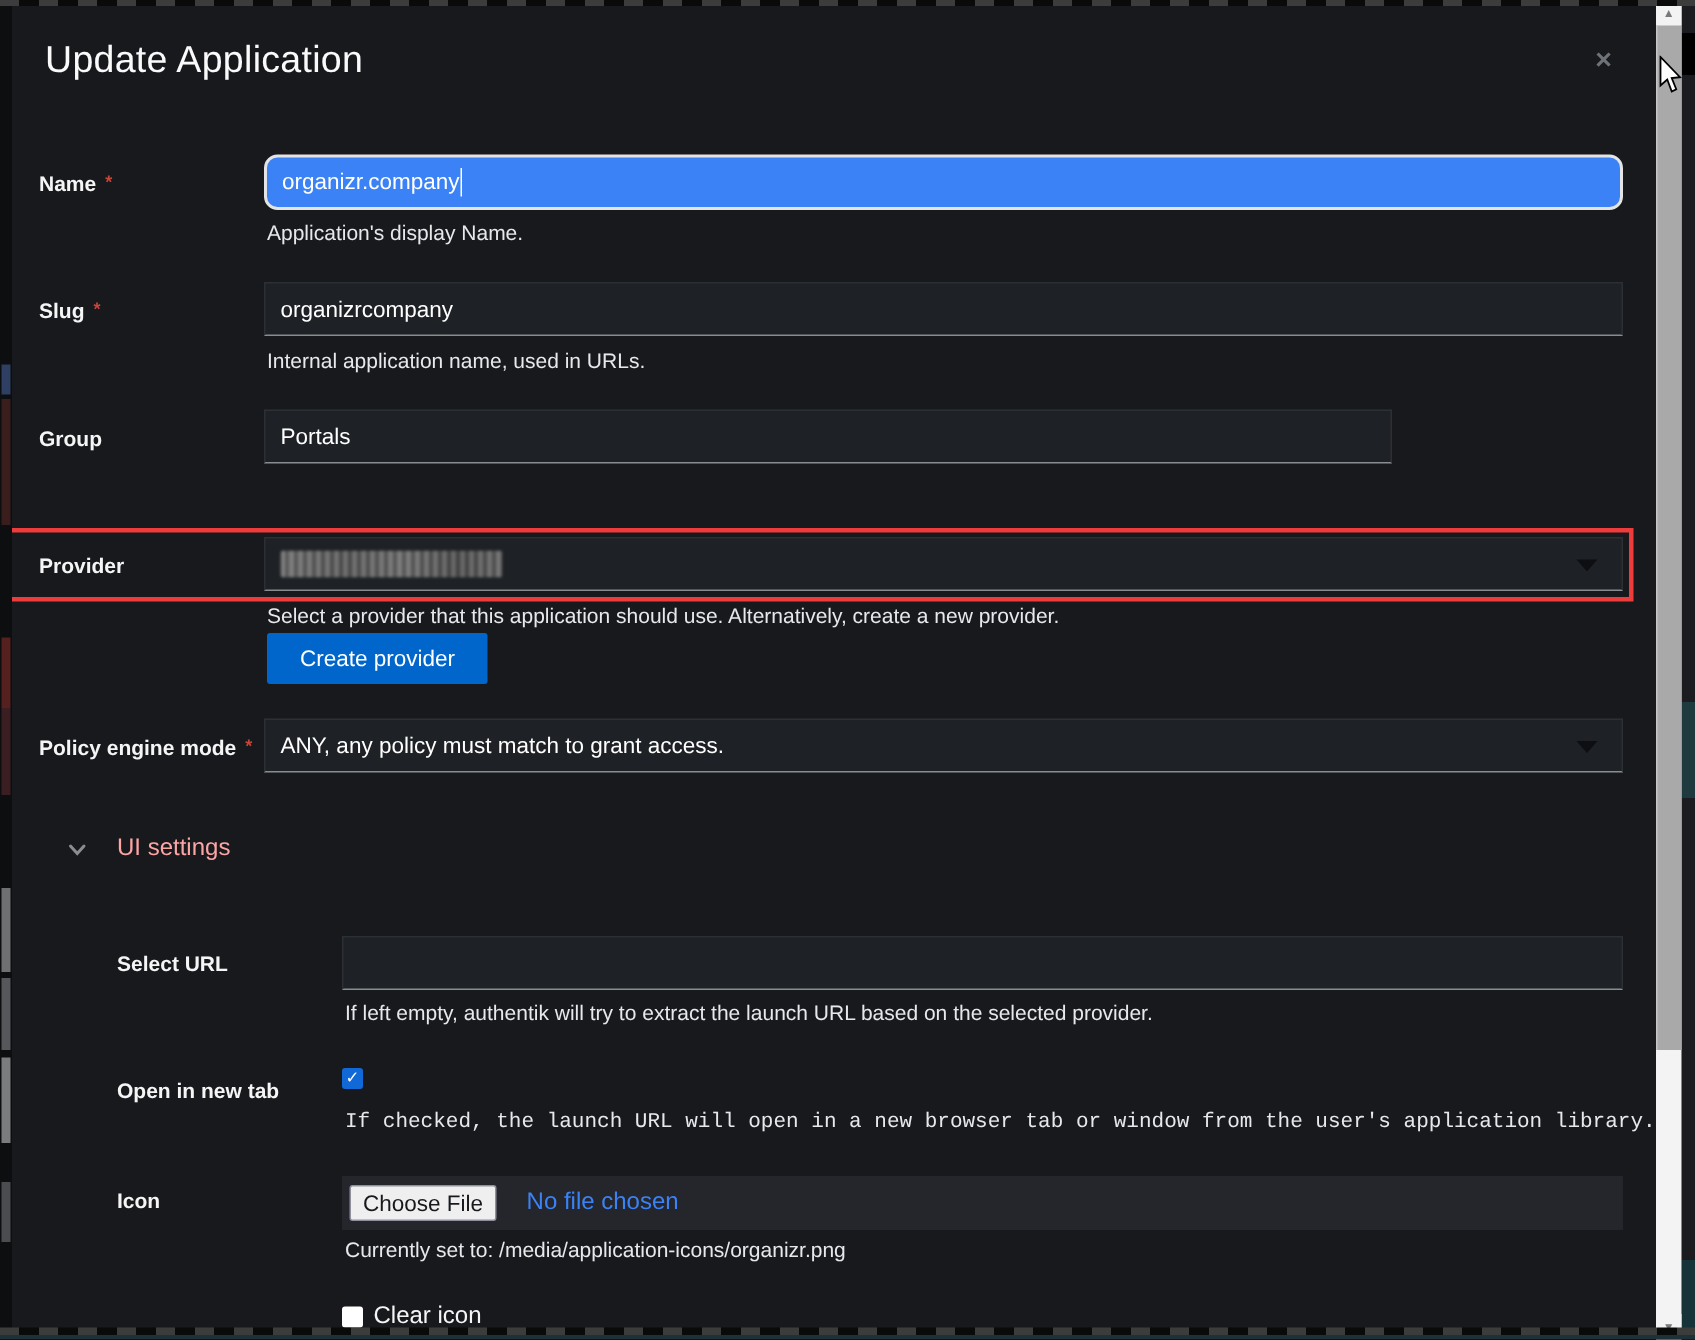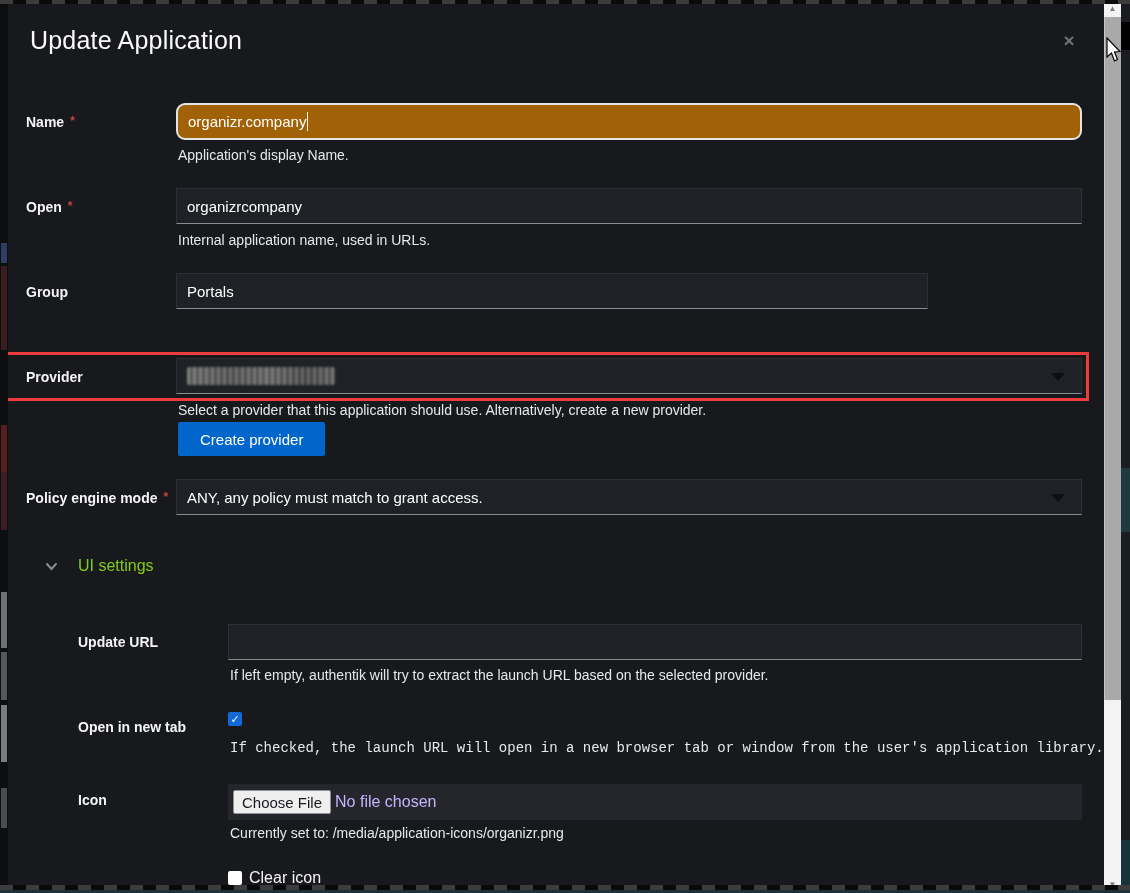--- a/index.html
+++ b/index.html
@@ -28,45 +28,45 @@
   .close-btn{position:absolute;left:1058px;top:30px;width:22px;height:22px;color:#6f7377;font-size:19px;font-weight:700;
     display:flex;align-items:center;justify-content:center;cursor:pointer;}
 
   
   .label{position:absolute;font-size:14px;font-weight:700;color:var(--label);}
   .req{color:#c9453a;font-size:12px;margin-left:6px;vertical-align:2px;}
   .helper{position:absolute;font-size:14px;color:var(--text-help);}
   .tinput{position:absolute;height:36px;background:var(--bg-input);border:1px solid var(--border-input);
     border-bottom:1px solid var(--border-bottom-input);color:var(--text);font-size:15px;display:flex;align-items:center;
     padding:0 10px;}
-  .tinput.focused{background:#a16207;border:2px solid #e4e4e4;border-radius:9px;height:37px;}
+  .tinput.focused{background:#3b82f6;border:2px solid #e4e4e4;border-radius:9px;height:37px;}
   .caret-bar{display:inline-block;width:1px;height:19px;background:#fff;margin-left:1px;}
   .select .arrow{position:absolute;right:16px;top:50%;margin-top:-3px;width:0;height:0;
     border-left:7px solid transparent;border-right:7px solid transparent;border-top:8px solid #0d0f12;}
   .redacted{width:148px;height:18px;border-radius:2px;filter:blur(1.2px);
     background:linear-gradient(90deg,#6f6f6f,#595959 30%,#6b6b6b 55%,#4f4f4f 80%,#636363),
     repeating-linear-gradient(90deg,rgba(255,255,255,.12) 0 3px,rgba(0,0,0,.18) 3px 6px);background-blend-mode:overlay;}
 
   .annotation{position:absolute;left:2px;top:352px;width:1087px;height:49px;border:3px solid var(--annotation-red,#ee3c3c);z-index:30;pointer-events:none;}
 
   .btn-primary{position:absolute;left:178px;top:422px;height:34px;padding:0 22px;background:var(--accent-blue,#0066cc);
     color:#fff;font-size:15px;border:none;border-radius:2px;display:flex;align-items:center;cursor:pointer;}
 
-  .section-head{position:absolute;left:78px;top:557px;font-size:16px;color:#84cc16;}
+  .section-head{position:absolute;left:78px;top:557px;font-size:16px;color:#fca5a5;}
   .chevron{position:absolute;left:45px;top:560px;width:13px;height:13px;}
   .chevron svg{display:block;}
 
   .checkbox{position:absolute;width:14px;height:14px;border-radius:2px;display:flex;align-items:center;justify-content:center;}
   .checkbox.checked{background:var(--checkbox-blue,#1069d6);color:#fff;font-size:11px;font-weight:700;line-height:1;}
   .checkbox.unchecked{background:#fff;}
 
   .filerow{position:absolute;left:228px;top:784px;width:854px;height:36px;background:#24262b;display:flex;align-items:center;}
   .filebtn{margin-left:5px;height:24px;padding:0 8px;background:#efefef;border:1px solid #8f8f9d;border-radius:2px;
     color:#17191d;font-size:15px;display:flex;align-items:center;cursor:pointer;}
-  .filestatus{margin-left:4px;color:#c4b5fd;font-size:16px;}
+  .filestatus{margin-left:20px;color:#3b82f6;font-size:16px;}
 
   
   .scrollbar{position:absolute;left:1104px;top:0;width:17px;height:893px;background:#f3f3f3;z-index:45;}
   .sb-btn{position:absolute;left:0;width:17px;height:17px;background:#f3f3f3;color:#7a7a7a;font-size:8px;
     display:flex;align-items:center;justify-content:center;}
   .sb-btn.up{top:0;} .sb-btn.down{bottom:0;}
   .sb-thumb{position:absolute;left:0;top:17px;width:17px;height:683px;background:#a9a9a9;border-left:1px solid #c6c6c6;}
 
   .cursor{position:absolute;left:1106px;top:37px;z-index:60;pointer-events:none;}
 </style>
@@ -81,21 +81,21 @@
   <div class="label" style="left:26px;top:114px;">
     <span>Name</span><span class="req">*</span>
   </div>
   <div class="tinput focused" style="left:176px;top:103px;width:906px;">
     <span>organizr.company</span>
       <span class="caret-bar"></span>
   </div>
   <div class="helper" style="left:178px;top:147px;">Application's display Name.</div>
 
   <div class="label" style="left:26px;top:199px;">
-    <span>Open</span><span class="req">*</span>
+    <span>Slug</span><span class="req">*</span>
   </div>
   <div class="tinput" style="left:176px;top:188px;width:906px;">
     <span>organizrcompany</span>
   </div>
   <div class="helper" style="left:178px;top:232px;">Internal application name, used in URLs.</div>
 
   <div class="label" style="left:26px;top:284px;">Group</div>
   <div class="tinput" style="left:176px;top:273px;width:752px;">
     <span>Portals</span>
   </div>
@@ -117,21 +117,21 @@
     <span class="arrow"></span>
   </div>
 
   <div class="chevron">
     <svg width="13" height="13" viewBox="0 0 13 13">
         <path d="M2 4 L6.5 9 L11 4" stroke="#8a8d90" stroke-width="2" fill="none" stroke-linecap="round"></path>
       </svg>
   </div>
   <div class="section-head">UI settings</div>
 
-  <div class="label" style="left:78px;top:634px;">Update URL</div>
+  <div class="label" style="left:78px;top:634px;">Select URL</div>
   <div class="tinput" style="left:228px;top:624px;width:854px;">
     <span></span>
   </div>
   <div class="helper" style="left:230px;top:667px;">If left empty, authentik will try to extract the launch URL based on the selected provider.</div>
 
   <div class="label" style="left:78px;top:719px;">Open in new tab</div>
   <div class="checkbox checked" style="left:228px;top:712px;">
     <span>✓</span>
   </div>
   <div class="helper" style="left:230px;top:740px;font-family:Liberation Mono, monospace;">If checked, the launch URL will open in a new browser tab or window from the user's application library.</div>

